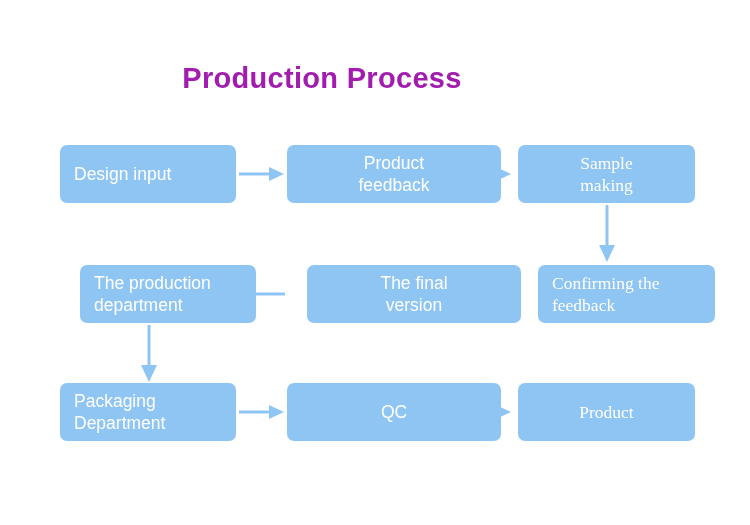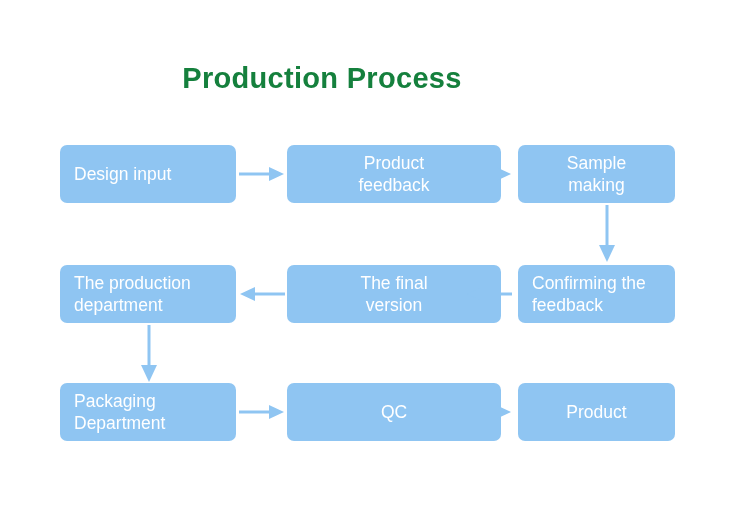--- a/index.html
+++ b/index.html
@@ -26,21 +26,21 @@
   #page-title {
     position: absolute;
     left: 0;
     top: 62px;
     width: 644px;
     text-align: center;
     font-family: "Liberation Sans", sans-serif;
     font-weight: bold;
     font-size: 29px;
     letter-spacing: 0.3px;
-    color: #15803d;
+    color: #a21caf;
     white-space: nowrap;
   }
 
   
   .flow-box {
     position: absolute;
     box-sizing: border-box;
     background: #8fc5f2;
     border-radius: 7px;
     color: #ffffff;
@@ -52,25 +52,25 @@
     justify-content: center;
     padding: 0 14px;
   }
   .flow-box.align-left  { align-items: flex-start; text-align: left; }
   .flow-box.align-center{ align-items: center;     text-align: center; }
   .flow-box .line { display: block; white-space: nowrap; }
 
   
   .col-1 { left: 60px;  width: 176px; }
   .col-2 { left: 287px; width: 214px; }
-  .col-3 { left: 518px; width: 157px; }
+  .col-3 { left: 518px; width: 177px; font-family: Liberation Serif, serif; }
 
   
   .row-1 { top: 145px; height: 58px; }
-  .row-2 { top: 265px; height: 58px; }
+  .row-2 { top: 265px; height: 58px; margin-left: 20px; }
   .row-3 { top: 383px; height: 58px; }
 
   
   .arrow-h {
     position: absolute;
     height: 22px;
     width: 50px;
     top: 163px;
   }
   .arrow-h.r2 { top: 283px; }

